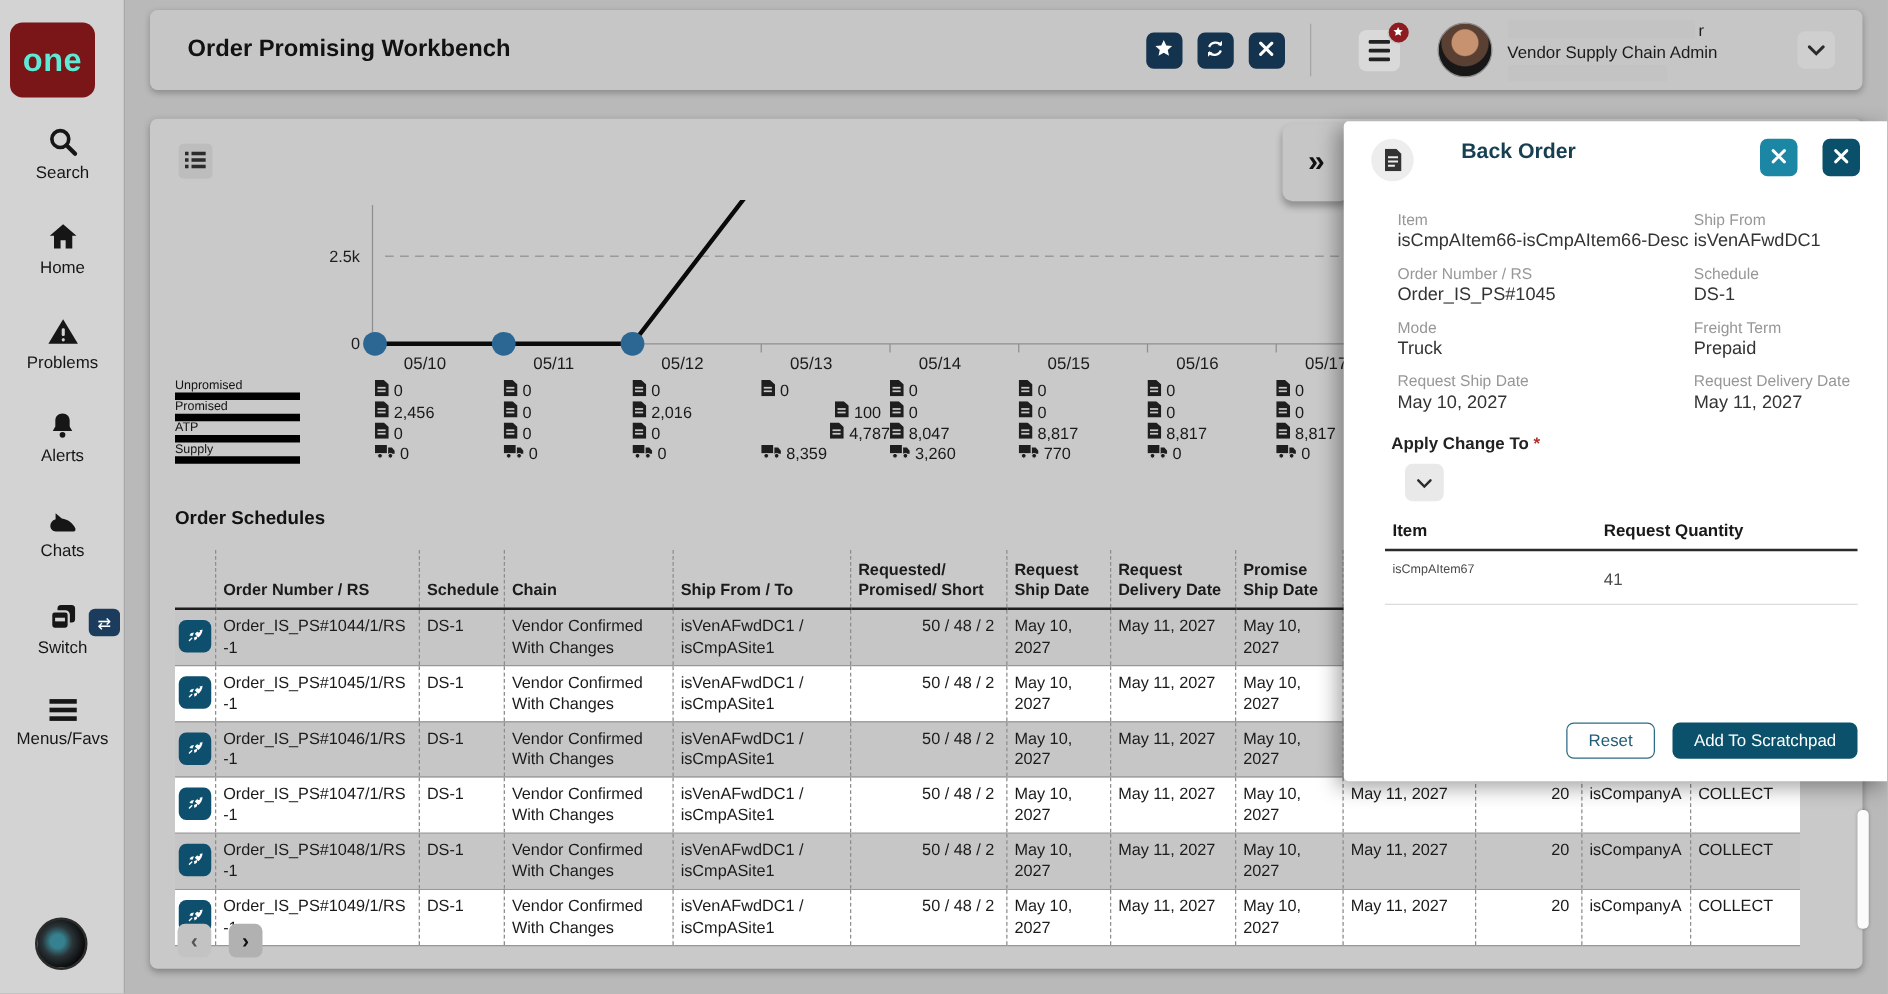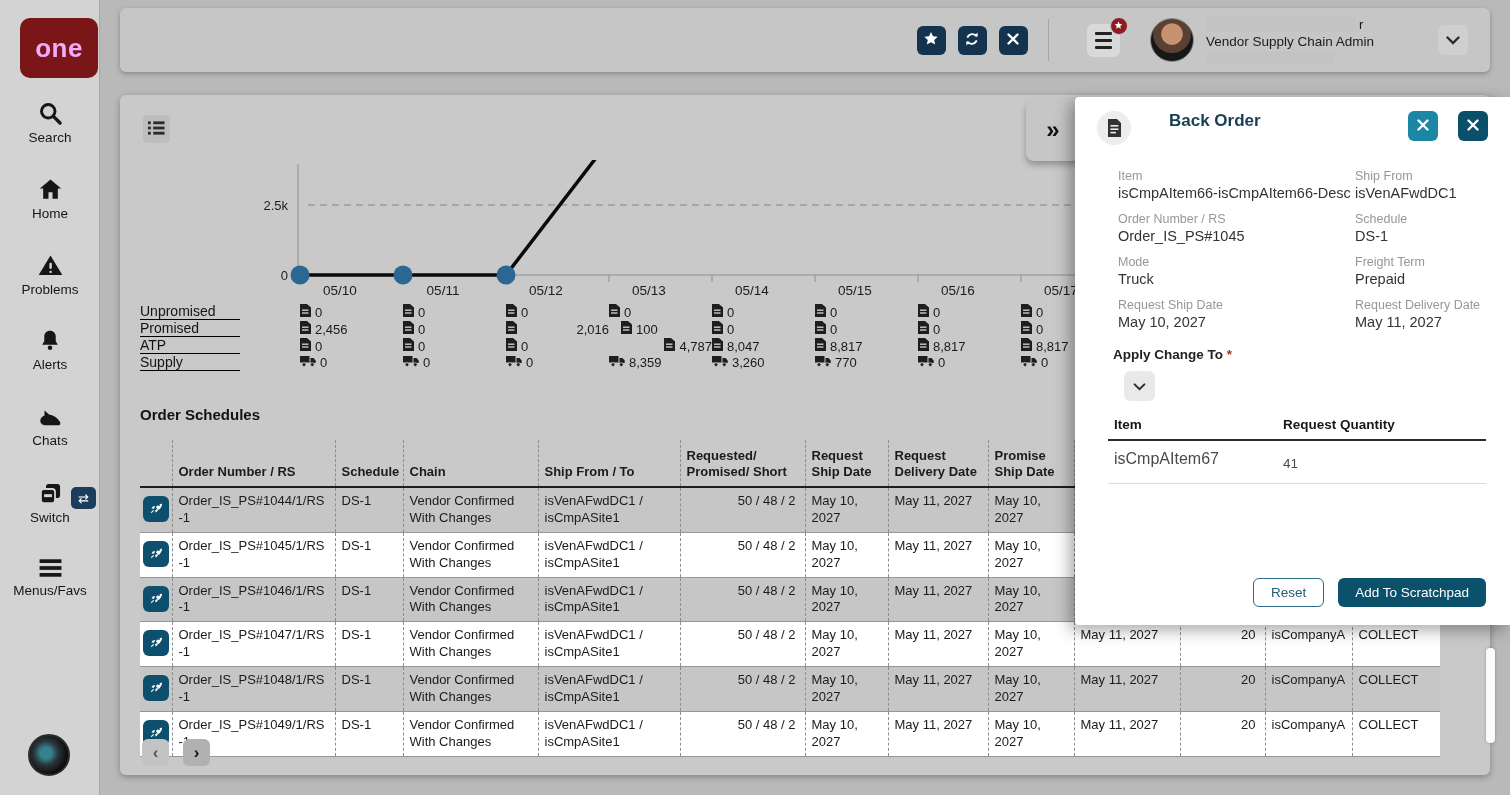--- a/index.html
+++ b/index.html
@@ -2,22 +2,22 @@
 <html><head>
 <meta charset="utf-8">
 <style>
 *{margin:0;padding:0;box-sizing:border-box}
 html,body{background:#b9b9b9}
 .screen{position:relative;width:1510px;height:795px;background:#b9b9b9;overflow:hidden;
   font-family:"Liberation Sans",sans-serif;-webkit-font-smoothing:antialiased}
 
 
 .sidebar{position:absolute;left:0;top:0;width:100px;height:795px;background:#d3d3d3;border-right:1px solid #a8a8a8}
-.logo{position:absolute;left:20px;top:18px;width:78px;height:60px;background:#7a1518;border-radius:10px;
-  color:#f0abfc;font-size:26px;font-weight:700;display:grid;place-items:center;letter-spacing:.5px}
+.logo{position:absolute;left:8px;top:18px;width:68px;height:60px;background:#7a1518;border-radius:10px;
+  color:#5eead4;font-size:26px;font-weight:700;display:grid;place-items:center;letter-spacing:.5px}
 .nav-item{position:absolute;left:0;width:100px;text-align:center;color:#141414;cursor:pointer}
 .nav-item svg{display:block;margin:0 auto 3px}
 .nav-label{font-size:13.5px;color:#161616}
 .switch-badge{position:absolute;left:71px;top:487px;width:25px;height:22px;background:#1c3c5d;border-radius:5px;
   color:#fff;font-size:13px;display:grid;place-items:center}
 .side-avatar{position:absolute;left:28px;top:734px;width:42px;height:42px;border-radius:50%;
   background:radial-gradient(circle at 42% 45%,#36818f 0 18%,#2a3438 40%,#0a0a0a 72%);border:2px solid #2b2b2b}
 
 
 .topbar{position:absolute;left:120px;top:8px;width:1370px;height:64px;background:#c6c6c6;border-radius:6px;
@@ -48,21 +48,21 @@
 .card{position:absolute;left:120px;top:95px;width:1370px;height:680px;background:#c9c9c9;border-radius:6px;
   box-shadow:0 2px 6px rgba(0,0,0,.3);z-index:1}
 .filter-row{position:absolute;left:23px;top:20px;display:flex;align-items:center}
 .list-btn{width:27px;height:28px;background:#bdbdbd;border:none;border-radius:4px;display:grid;place-items:center;margin-right:18px;cursor:pointer}
 .chip{background:#b2b2b2;border-radius:13px;padding:5px 13px;font-size:12.5px;color:#2a2a2a;margin-right:13px;white-space:nowrap;cursor:pointer}
 .chip b{font-weight:700;color:#131313}
 #chart-slot{position:absolute;left:0;top:65px}
 
 .metrics{position:absolute;left:0;top:208px;width:1370px}
 .m-row{position:relative;height:17px}
-.m-label{position:absolute;left:20px;top:0;width:100px;height:17px;font-size:14px;color:#131313;border-bottom:1px solid #000000}
+.m-label{position:absolute;left:20px;top:0;width:100px;height:17px;font-size:10px;color:#131313;border-bottom:6px solid #000000}
 .m-cell{position:absolute;top:1px;width:103px;font-size:13px;color:#1a1a1a;display:flex;align-items:center;gap:4px}
 
 .sched-title{position:absolute;left:20px;top:311px;font-size:15px;font-weight:700;color:#121212}
 .sched{position:absolute;left:20px;top:345px;width:1300px;border-collapse:collapse;table-layout:fixed;font-size:13px;color:#1b1b1b}
 .sched th{font-weight:700;text-align:left;vertical-align:bottom;padding:4px 6px 6px;border-bottom:2px solid #1d1d1d;
   border-left:1px dashed #8d8d8d;white-space:pre-line;line-height:1.25;height:47px}
 .sched th:first-child{border-left:none}
 .sched td{vertical-align:top;padding:5px 6px;border-left:1px dashed #8d8d8d;border-bottom:1px solid #979797;
   line-height:1.3;overflow-wrap:anywhere;height:42px}
 .sched td:first-child{border-left:none;padding:8px 3px 0 3px;text-align:center}
@@ -98,21 +98,21 @@
 .req{color:#b03028}
 .apply-row{display:flex;align-items:center;margin-top:9px}
 .apply-input{width:322px;height:31px;background:#f4f4f4;border:1px solid #a9a9a9;border-radius:6px;font-size:13.5px;
   color:#3c3c3c;padding:0 12px;font-family:inherit}
 .apply-chev{width:31px;height:30px;background:#e9e9e9;border:none;border-radius:6px;margin-left:11px;display:grid;place-items:center;cursor:pointer}
 .mini{margin:16px 24px 0 33px}
 .mini-head{display:flex;border-bottom:2px solid #2b2b2b;padding-bottom:7px}
 .mini-head span{font-size:13.5px;font-weight:700;color:#191919}
 .mini-head span:first-child{width:175px;padding-left:6px}
 .mini-row{display:flex;border-bottom:1px solid #dcdcdc;padding:9px 0 12px}
-.mini-item{width:175px;padding-left:6px;font-size:16px;color:#4a4a4a}
+.mini-item{width:175px;padding-left:6px;font-size:10px;color:#4a4a4a}
 .mini-qty{font-size:13.5px;color:#4a4a4a;padding-top:6px}
 .p-foot{position:absolute;right:24px;bottom:18px;display:flex;gap:14px}
 .reset-btn{height:29px;padding:0 17px;background:#fff;border:1.5px solid #2c6b84;border-radius:6px;color:#215e77;
   font-size:13.5px;font-family:inherit;cursor:pointer}
 .add-btn{height:29px;padding:0 17px;background:#0b516b;border:none;border-radius:6px;color:#fff;font-size:13.5px;
   font-family:inherit;cursor:pointer}
 </style>
 </head>
 <body>
 
@@ -176,20 +176,21 @@
             <rect x="2" y="9.3" width="20" height="3.4" fill="#161616"></rect>
             <rect x="2" y="15.6" width="20" height="3.4" fill="#161616"></rect>
           </svg></span>
       <div class="nav-label">Menus/Favs</div>
     </div>
 
     <div class="side-avatar"></div>
   </aside>
 
   <header class="topbar">
+    <h1 class="page-title">Order Promising Workbench</h1>
     <div class="tb-right">
       <button class="navy-btn">
           <span><svg width="16" height="16" viewBox="0 0 16 16">
               <path d="M8 1l2 4.3 4.7.5-3.5 3.2 1 4.6L8 11.2 3.8 13.6l1-4.6L1.3 5.8 6 5.3z" fill="#fff"></path>
             </svg></span>
         </button>
       <button class="navy-btn">
           <span><svg width="16" height="16" viewBox="0 0 16 16" fill="none">
               <path d="M13 5.4A5.6 5.6 0 0 0 3.3 6.6" stroke="#fff" stroke-width="1.8"></path>
               <path d="M13.6 1.6v3.6h-3.6z" fill="#fff"></path>
@@ -356,29 +357,29 @@
             <span>2,456</span>
           </div>
           <div class="m-cell" style="left: 283px;">
             <span><svg width="11" height="13" viewBox="0 0 11 13">
                 <path d="M0 0h7l4 3.5V13H0z" fill="#1e1e1e"></path>
                 <rect x="2" y="5.5" width="6.5" height="1.4" fill="#c9c9c9"></rect>
                 <rect x="2" y="8.3" width="6.5" height="1.4" fill="#c9c9c9"></rect>
               </svg></span>
             <span>0</span>
           </div>
-          <div class="m-cell" style="left: 386px; justify-content: space-between;">
+          <div class="m-cell" style="left: 386px;">
             <span><svg width="11" height="13" viewBox="0 0 11 13">
                 <path d="M0 0h7l4 3.5V13H0z" fill="#1e1e1e"></path>
                 <rect x="2" y="5.5" width="6.5" height="1.4" fill="#c9c9c9"></rect>
                 <rect x="2" y="8.3" width="6.5" height="1.4" fill="#c9c9c9"></rect>
               </svg></span>
             <span>2,016</span>
           </div>
-          <div class="m-cell" style="left: 501px;">
+          <div class="m-cell" style="left: 515px; justify-content: center;">
             <span><svg width="11" height="13" viewBox="0 0 11 13">
                 <path d="M0 0h7l4 3.5V13H0z" fill="#1e1e1e"></path>
                 <rect x="2" y="5.5" width="6.5" height="1.4" fill="#c9c9c9"></rect>
                 <rect x="2" y="8.3" width="6.5" height="1.4" fill="#c9c9c9"></rect>
               </svg></span>
             <span>100</span>
           </div>
           <div class="m-cell" style="left: 592px;">
             <span><svg width="11" height="13" viewBox="0 0 11 13">
                 <path d="M0 0h7l4 3.5V13H0z" fill="#1e1e1e"></path>

